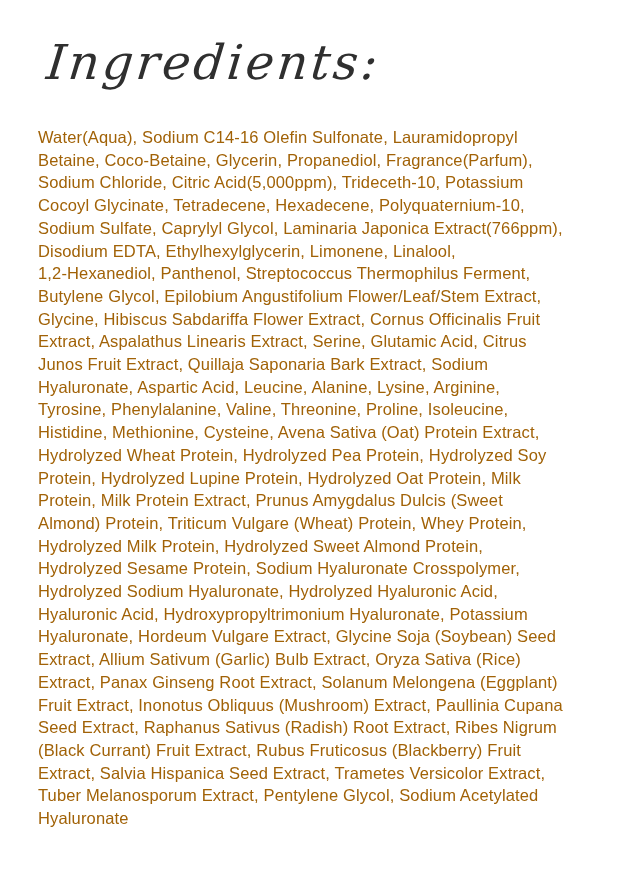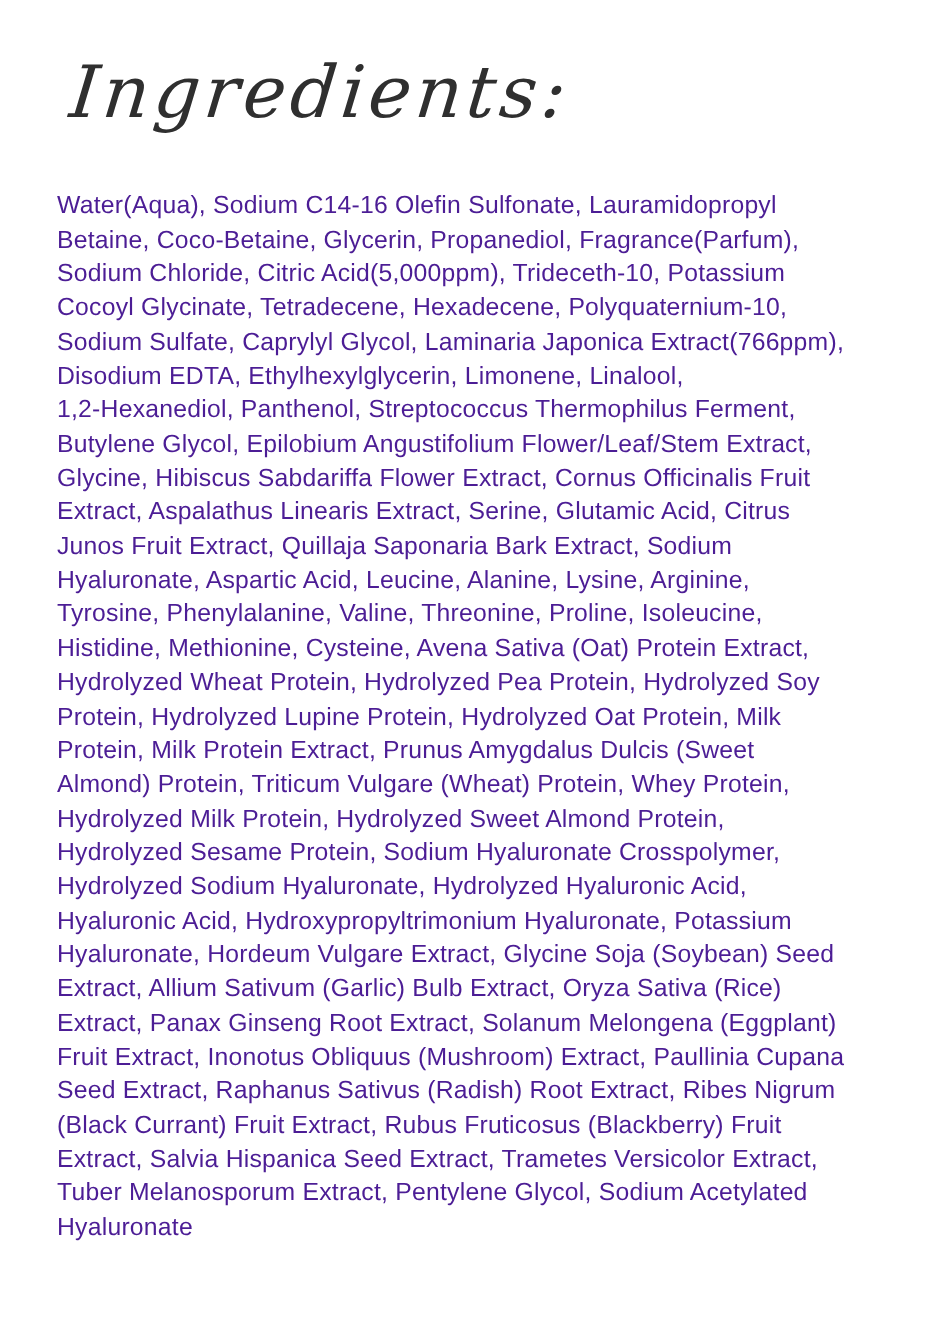--- a/index.html
+++ b/index.html
@@ -30,21 +30,21 @@
     white-space: nowrap;
   }
   .ingredients {
     position: absolute;
     left: 38px;
     top: 126px;
     width: 585px;
     font-size: 16.5px;
     line-height: 22.7px;
     letter-spacing: 0.15px;
-    color: #4c1d95;
+    color: #a16207;
     white-space: pre-line;
   }
 </style>
 </head>
 <body>
 
 <div class="page">
   <div class="title">Ingredients:</div>
   <div class="ingredients">Water(Aqua), Sodium C14-16 Olefin Sulfonate, Lauramidopropyl
 Betaine, Coco-Betaine, Glycerin, Propanediol, Fragrance(Parfum),

